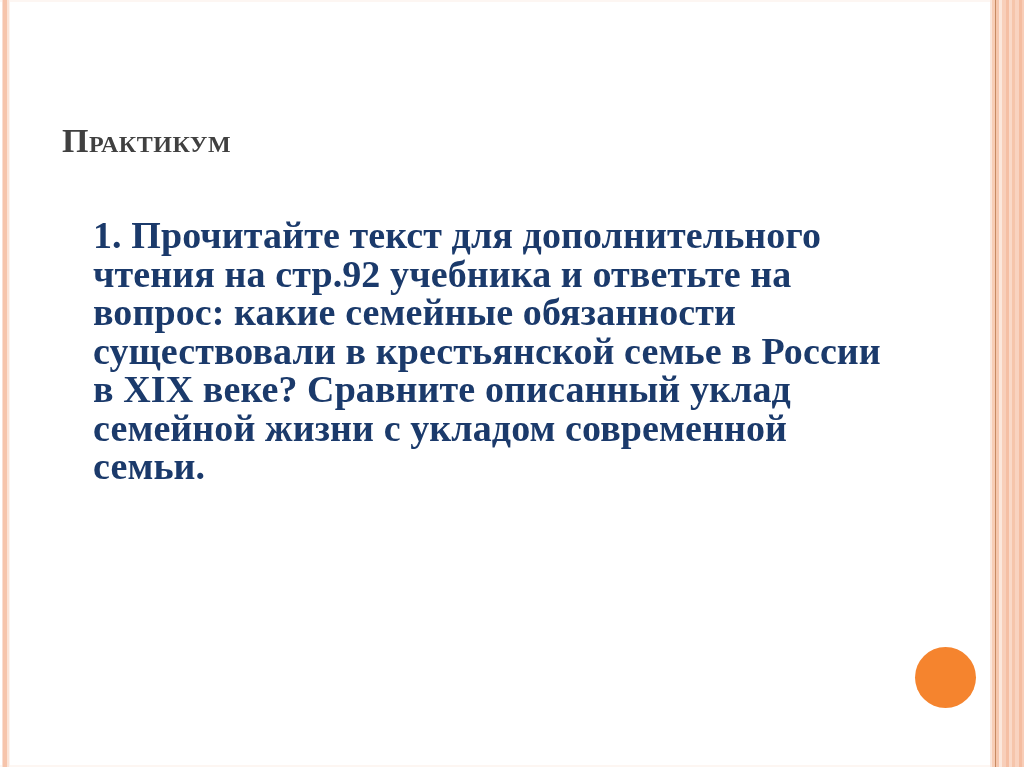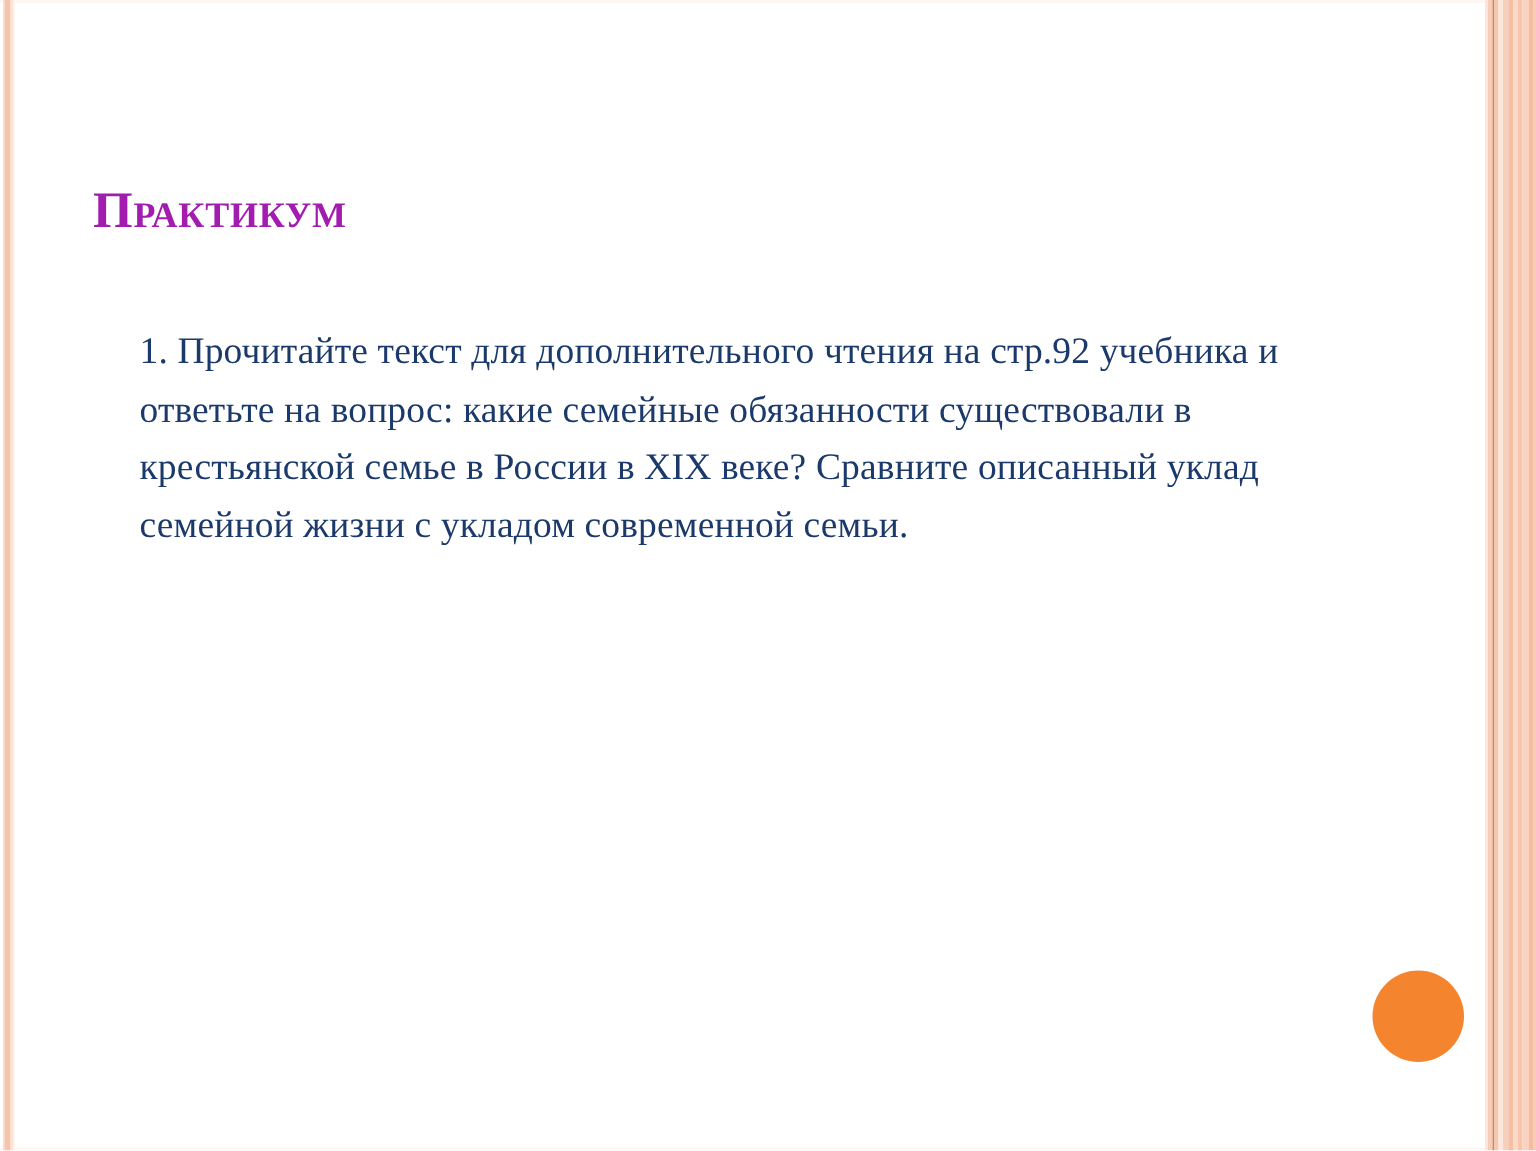--- a/index.html
+++ b/index.html
@@ -93,22 +93,22 @@
   }
 
   
   #body-block {
     position: absolute;
     left: 93px;
     top: 216px;
     width: 790px;
     color: #1B3A6B;
     font-family: "Liberation Serif", "DejaVu Serif", serif;
-    font-size: 25px;
-    font-weight: normal;
+    font-size: 38px;
+    font-weight: bold;
     line-height: 38.5px;
     letter-spacing: 0.1px;
   }
   #body-block .task {
     margin: 0;
     padding: 0;
   }
 </style>
 </head>
 <body>
@@ -134,19 +134,19 @@
       <div class="stripe" style="left: 16px; width: 3px; background: rgb(245, 191, 164);"></div>
       <div class="stripe" style="left: 19px; width: 3px; background: rgb(250, 217, 200);"></div>
       <div class="stripe" style="left: 22px; width: 3px; background: rgb(246, 197, 171);"></div>
       <div class="stripe" style="left: 25px; width: 4px; background: rgb(249, 211, 192);"></div>
       <div class="stripe" style="left: 29px; width: 3px; background: rgb(244, 189, 161);"></div>
       <div class="stripe" style="left: 32px; width: 2px; background: rgb(248, 205, 183);"></div>
     </div>
 
   <div id="accent-circle" style="left: 915px; top: 647px; width: 61px; height: 61px; background: rgb(245, 132, 46);"></div>
 
-  <h1 id="slide-title" style="color: #a21caf;">Практикум</h1>
+  <h1 id="slide-title" style="color: #404040;">Практикум</h1>
 
   <div id="body-block" style="color: rgb(27, 58, 107);">
     <p class="task">1. Прочитайте текст для дополнительного чтения на стр.92 учебника и ответьте на вопрос: какие  семейные обязанности существовали в крестьянской семье в России в XIX веке? Сравните описанный уклад семейной жизни с укладом современной семьи.</p>
   </div>
 
 </div>
 
 </body></html>

